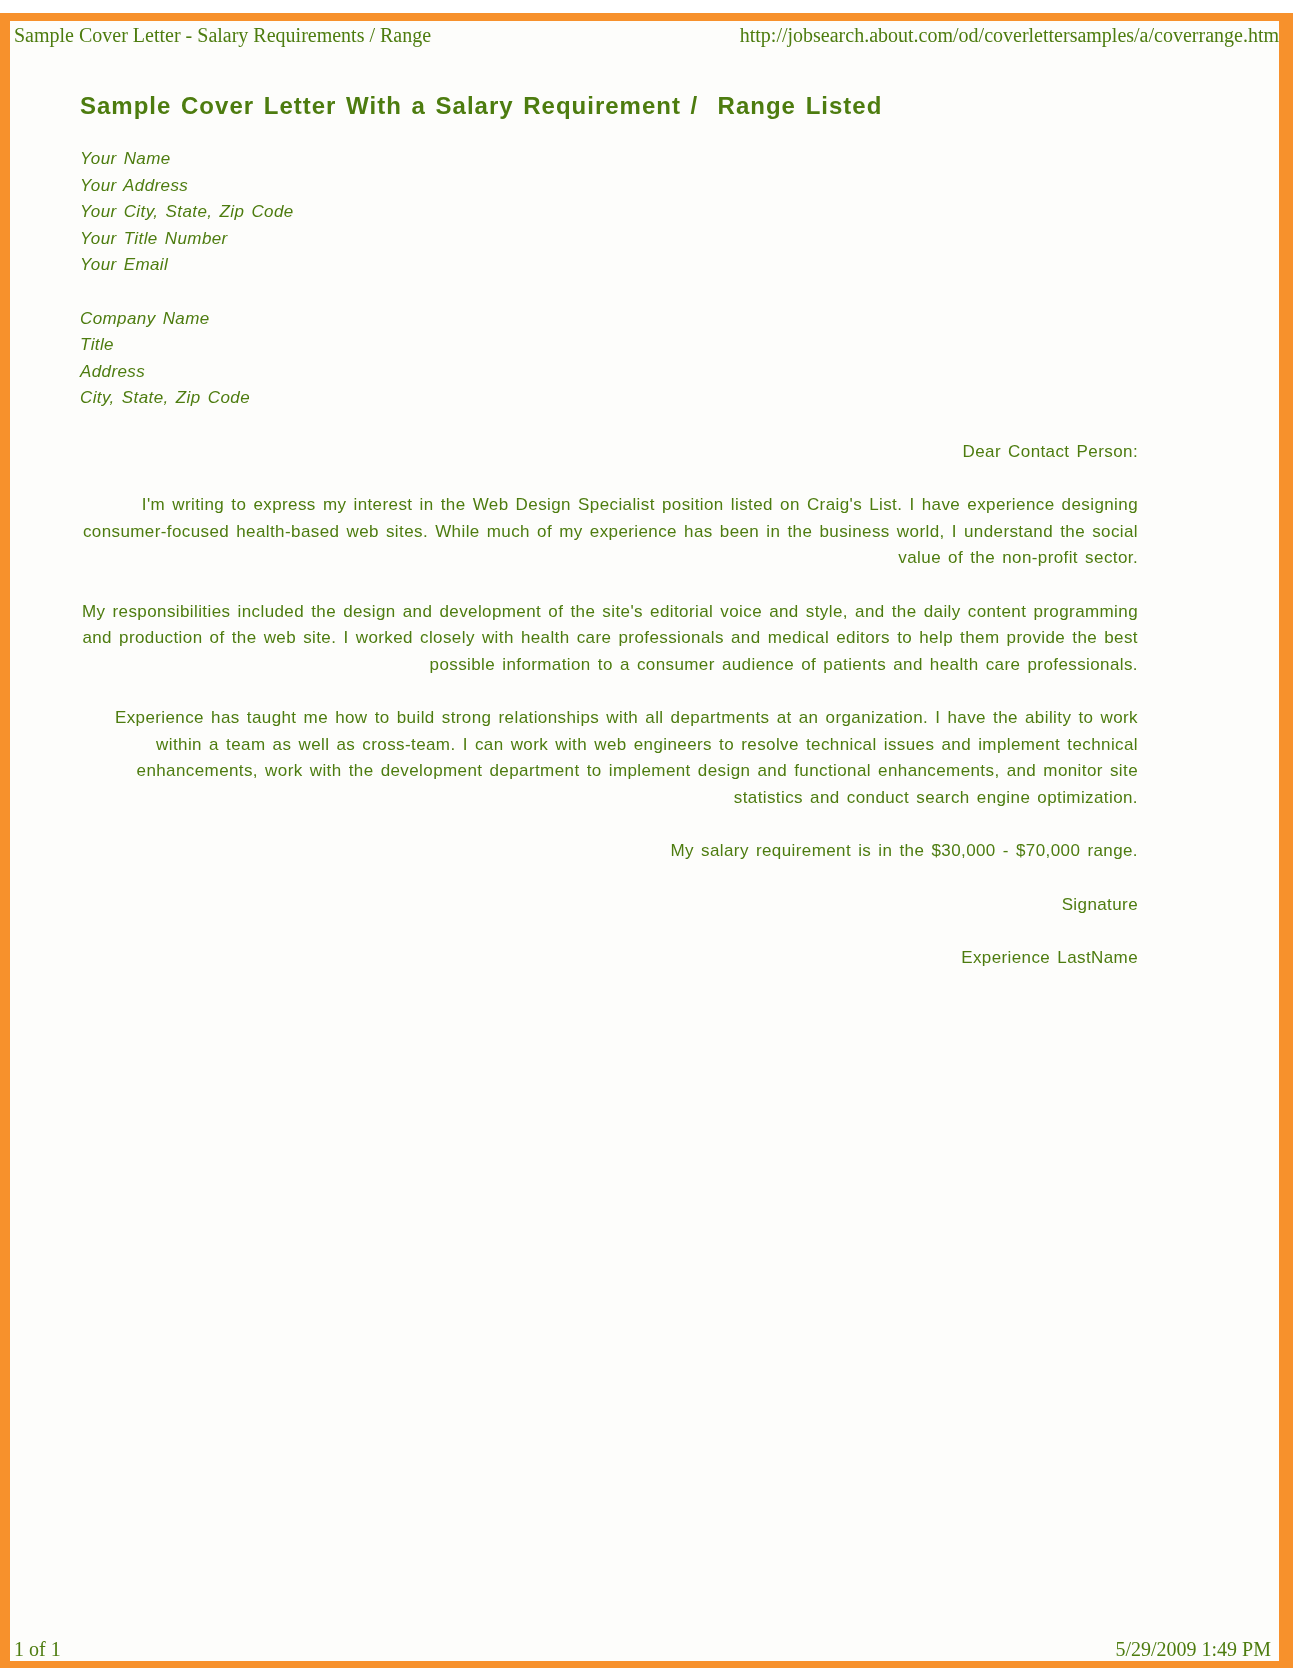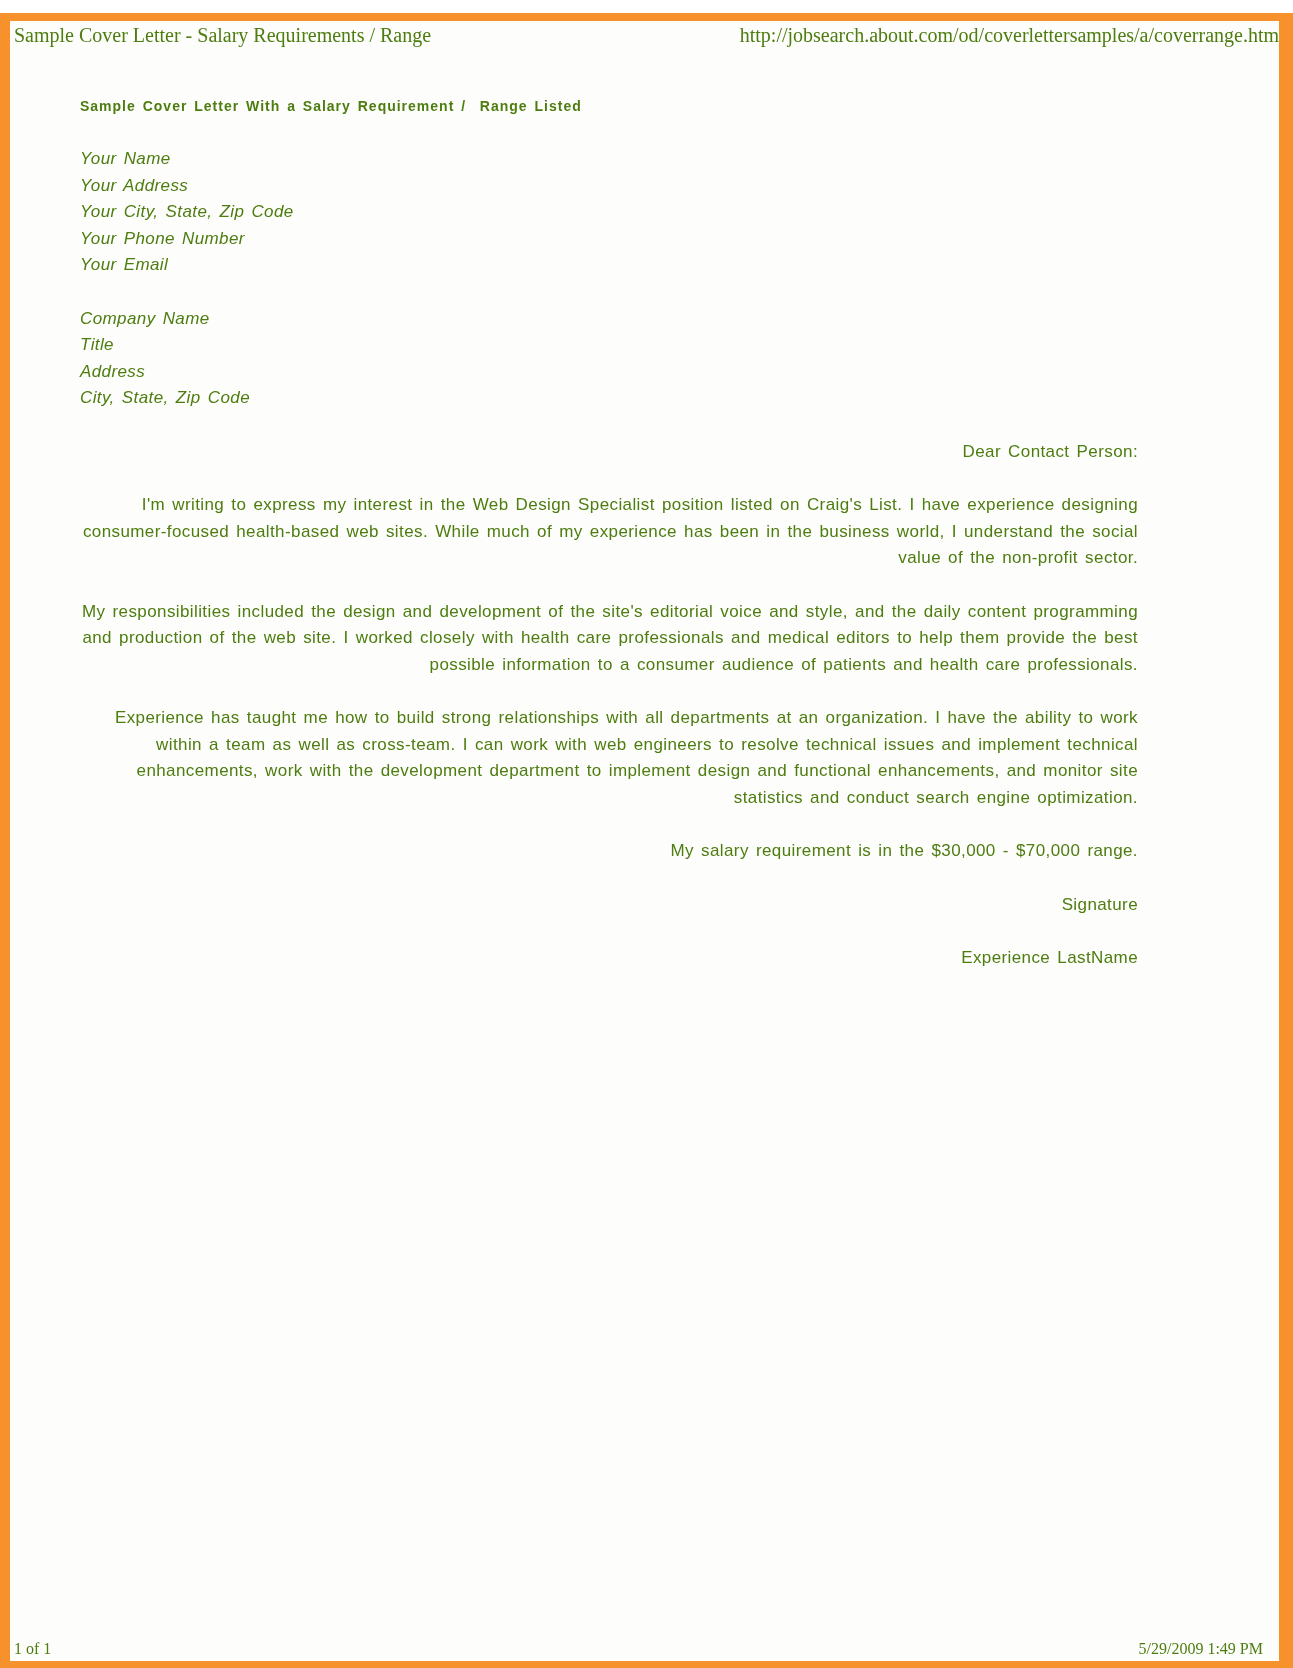--- a/index.html
+++ b/index.html
@@ -33,42 +33,42 @@
     align-items: flex-start;
     font-family: "Liberation Serif", serif;
     font-size: 20px;
     line-height: 26px;
     white-space: nowrap;
   }
   .print-footer {
     position: absolute;
     bottom: 0px;
     left: 4px;
-    right: 16px;
+    right: 8px;
     display: flex;
     justify-content: space-between;
     align-items: center;
     font-family: "Liberation Serif", serif;
-    font-size: 16px;
+    font-size: 20px;
     line-height: 24px;
     white-space: nowrap;
   }
   .letter {
     position: absolute;
     top: 72px;
     left: 70px;
     width: 1058px;
     font-family: "Liberation Sans", sans-serif;
     font-size: 17px;
     line-height: 26.5px;
     letter-spacing: 0.4px;
     word-spacing: 2px;
   }
   .letter-heading {
-    font-size: 14px;
+    font-size: 24px;
     font-weight: bold;
     letter-spacing: 1px;
     line-height: 26px;
     margin: 0;
     white-space: pre-wrap;
   }
   .block {
     margin: 27px 0 0 0;
   }
   .block div {
@@ -91,21 +91,21 @@
   </div>
 
   <div class="letter">
 
     <h1 class="letter-heading">Sample Cover Letter With a Salary Requirement /  Range Listed</h1>
 
     <div class="block">
       <div>Your Name</div>
       <div>Your Address</div>
       <div>Your City, State, Zip Code</div>
-      <div>Your Phone Number</div>
+      <div>Your Title Number</div>
       <div>Your Email</div>
     </div>
 
     <div class="block">
       <div>Company Name</div>
       <div>Title</div>
       <div>Address</div>
       <div>City, State, Zip Code</div>
     </div>
 

